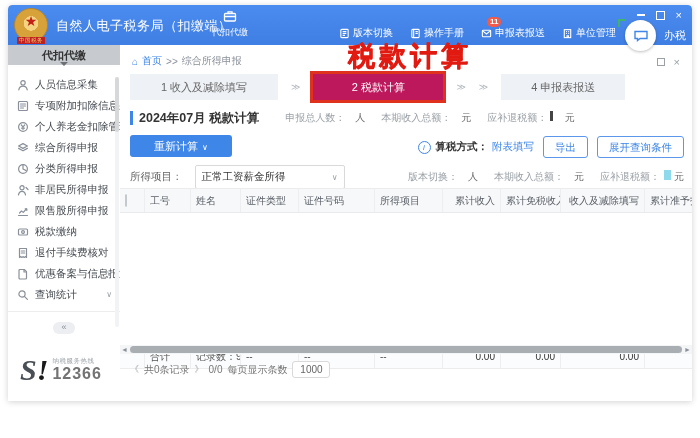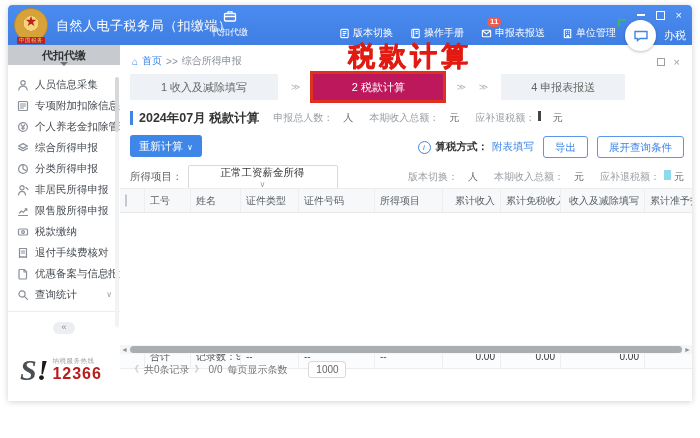--- a/index.html
+++ b/index.html
@@ -53,56 +53,56 @@
   .side-thumb{width:4px;height:55px;background:#d6d8da;border-radius:2px;}
   .collapse-wrap{margin-top:6px;border-top:1px solid #ededed;padding-top:4px;text-align:center;}
   .collapse-btn{display:inline-block;min-width:16px;height:12px;line-height:11px;background:#eceef1;
     border-radius:6px;color:#8a9099;font-size:9px;cursor:pointer;padding:0 3px;}
   .hotline{position:absolute;left:12px;bottom:18px;display:flex;align-items:flex-end;gap:4px;}
   .hot-mark{font-family:"Liberation Serif","DejaVu Serif",serif;font-style:italic;font-weight:bold;
     font-size:30px;line-height:26px;color:#4a4f55;}
   .hot-bang{color:#1a1a1a;font-weight:900;}
   .hot-right{padding-bottom:1px;}
   .hot-label{font-size:6.5px;color:#9aa0a6;letter-spacing:.5px;}
-  .hot-number{font-size:16px;font-weight:bold;color:#b91c1c;letter-spacing:1px;line-height:16px;}
+  .hot-number{font-size:16px;font-weight:bold;color:#737373;letter-spacing:1px;line-height:16px;}
   
   .main{position:absolute;left:112px;top:40px;right:0;bottom:0;background:#fff;}
   .breadcrumb{position:absolute;left:12px;top:9px;font-size:10px;color:#8a9099;display:flex;gap:4px;align-items:center;}
   .bc-home{color:#3e86e8;cursor:pointer;}
   .bc-home-icon{color:#3e86e8;font-size:10px;}
   .steps{position:absolute;left:10px;top:29px;right:4px;display:flex;align-items:center;gap:13px;}
   .step{height:26px;line-height:26px;text-align:center;background:#eef1f5;color:#666;font-size:11px;flex:none;cursor:pointer;}
   .step.s1{width:148px;}.step.s2{width:130px;}.step.s3{width:110px;}.step.s4{width:124px;}
   .step.active{background:#be185d;color:#fff;box-shadow:0 0 0 3px #e0301e;}
   .step-sep{color:#b3b9c0;font-size:9px;flex:none;}
   .annotation{position:absolute;left:140px;top:-7px;width:300px;text-align:center;z-index:6;
     color:#e11b12;font-size:27px;font-weight:900;letter-spacing:4px;
     text-shadow:.6px 0 0 #e11b12,0 .6px 0 #e11b12;}
   .summary-row{position:absolute;left:10px;top:66px;right:6px;display:flex;align-items:center;}
   .period-title{font-size:12.5px;font-weight:bold;color:#333;border-left:3px solid #3e86e8;
-    padding-left:6px;line-height:14px;margin-right:14px;white-space:nowrap;}
+    padding-left:6px;line-height:14px;margin-right:26px;white-space:nowrap;}
   .sum-grp{display:flex;align-items:baseline;margin-right:16px;white-space:nowrap;}
   .sum-label{font-size:10px;color:#9aa0a6;}
   .sum-unit{font-size:10px;color:#666;margin-left:10px;}
   .cursor-dark{display:inline-block;width:2.5px;height:10px;background:#444;margin:0 2px -1px 3px;}
   .btn-row{position:absolute;left:10px;top:90px;right:8px;height:24px;}
   .btn-primary{position:absolute;left:0;top:0;height:22px;line-height:22px;background:#3e86e8;color:#fff;
-    font-size:11px;border-radius:3px;padding:0 9px;cursor:pointer;}
+    font-size:11px;border-radius:3px;padding:0 24px;cursor:pointer;}
   .btn-primary .chev{font-size:8px;margin-left:4px;}
   .calc-right{position:absolute;right:0;top:0;height:24px;display:flex;align-items:center;gap:9px;}
   .info-icon{width:11px;height:11px;border:1px solid #3e86e8;border-radius:50%;color:#3e86e8;
     font-size:8px;line-height:11px;text-align:center;font-style:italic;flex:none;}
   .calc-label{font-size:10.5px;font-weight:bold;color:#333;margin-left:-4px;}
   .calc-value{font-size:10.5px;color:#3e86e8;margin-left:-5px;cursor:pointer;}
   .btn-outline{height:20px;line-height:20px;border:1px solid #5b97ea;color:#3e86e8;background:#fff;
     font-size:10.5px;border-radius:3px;padding:0 11px;cursor:pointer;white-space:nowrap;}
   .filter-row{position:absolute;left:10px;top:120px;right:6px;display:flex;align-items:center;}
-  .filter-label{font-size:10.5px;color:#666;margin-right:5px;}
+  .filter-label{font-size:10.5px;color:#666;margin-right:12px;}
   .select{width:136px;height:22px;border:1px solid #d9d9d9;border-radius:2px;display:flex;align-items:center;
-    padding:0 6px;font-size:10.5px;color:#333;cursor:pointer;background:#fff;justify-content:space-between;flex-direction:column;}
+    padding:0 6px;font-size:10.5px;color:#333;cursor:pointer;background:#fff;justify-content:space-between;}
   .select .chev{color:#9aa0a6;font-size:8px;}
   .filter-right{margin-left:auto;display:flex;align-items:baseline;white-space:nowrap;}
   .cursor-cyan{display:inline-block;width:7px;height:10px;background:#8fd9ec;margin:0 1px -1px 4px;}
   
   .tbl{position:absolute;left:0;top:143px;right:0;overflow:hidden;}
   .trow{display:flex;width:660px;}
   .thead{background:#f7f8f9;border-top:1px solid #ececec;border-bottom:1px solid #e8eaec;height:23px;}
   .cell{box-sizing:border-box;padding:0 5px;font-size:10px;color:#5a5f66;line-height:23px;
     border-left:1px solid #eceef0;white-space:nowrap;overflow:hidden;}
   .cell:first-child{border-left:none;}
@@ -113,21 +113,21 @@
   .tbody-empty{height:132px;background:#fff;}
   .trow.total{background:#fbfcfd;border-top:1px solid #ececec;border-bottom:1px solid #ececec;height:22px;}
   .total .cell{line-height:22px;color:#555;}
   .total .cell.val{color:#333;}
   .hscroll{position:absolute;left:0;top:300px;right:0;height:9px;background:#f4f5f6;display:flex;align-items:center;}
   .hs-arrow{width:9px;text-align:center;font-size:7px;color:#8a9099;line-height:9px;flex:none;cursor:pointer;}
   .hs-thumb{height:7px;background:#a9aeb3;border-radius:4px;flex:1;margin:0 1px;cursor:pointer;}
   .pager{position:absolute;left:10px;top:316px;display:flex;align-items:center;gap:5px;font-size:10px;color:#777;}
   .pg-arrow{color:#9aa0a6;cursor:pointer;font-size:9px;}
   .per-box{width:36px;height:15px;border:1px solid #d9d9d9;border-radius:3px;text-align:center;
-    font-size:10px;color:#666;font-family:inherit;padding:0;margin-left:16px;}
+    font-size:10px;color:#666;font-family:inherit;padding:0;}
 </style>
 </head>
 <body>
 
 <div class="window">
 
   <div class="titlebar">
     <div class="emblem">
       <div class="star">★</div>
       <div class="logo-ribbon">中国税务</div>

